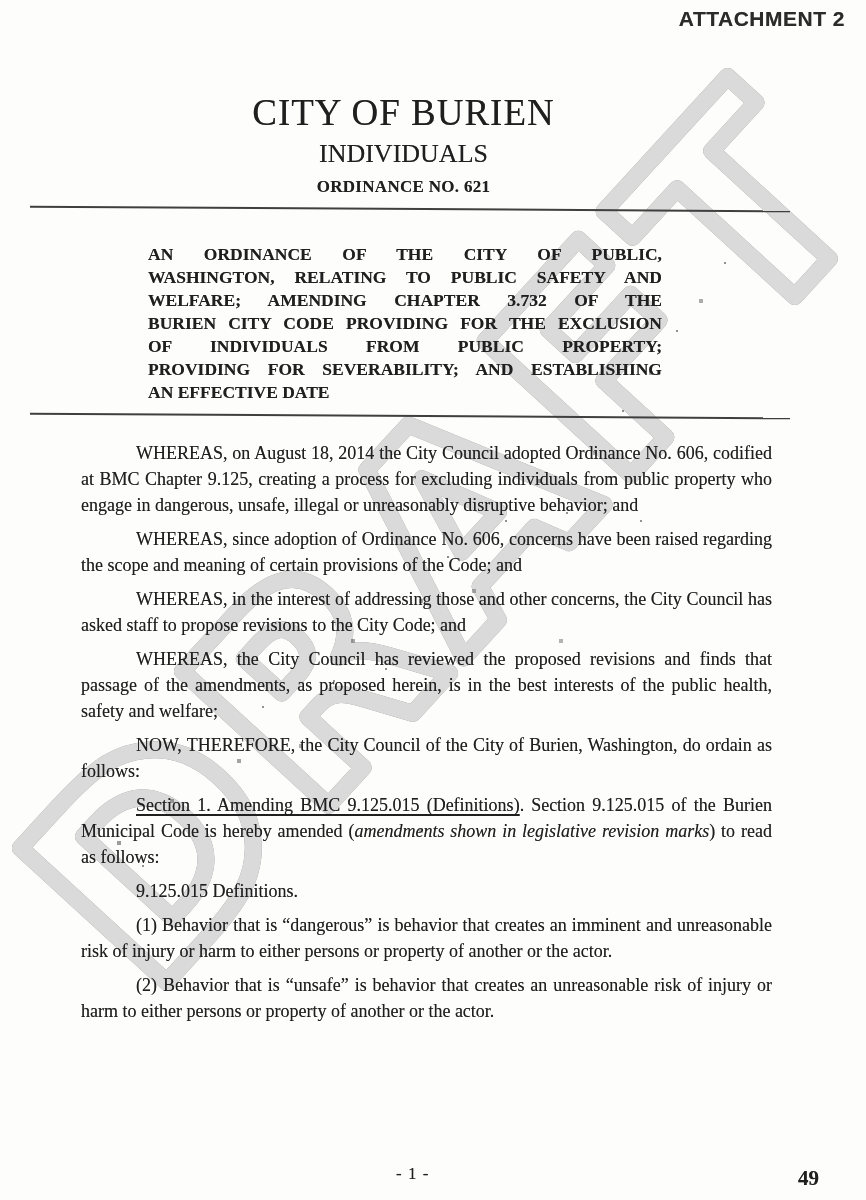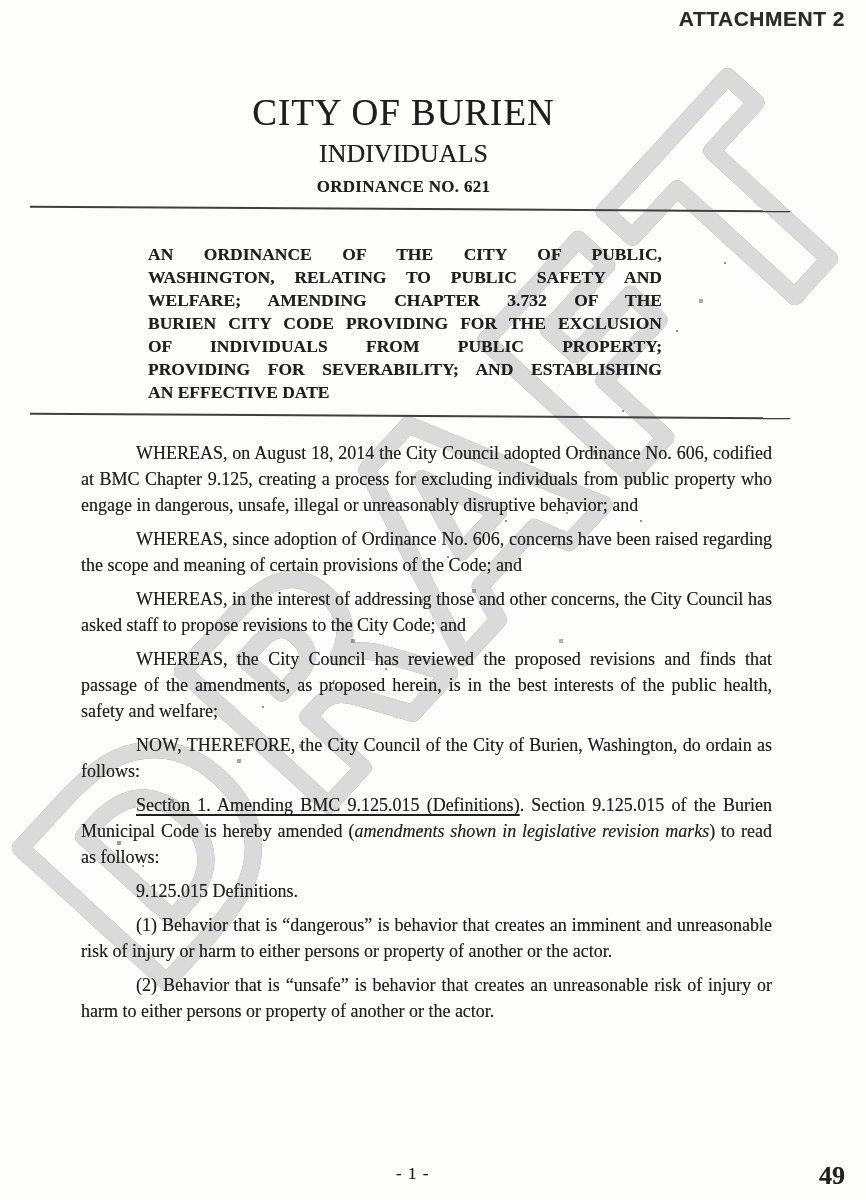--- a/index.html
+++ b/index.html
@@ -63,21 +63,21 @@
   }
 
   
   .attachment {
     position:absolute; top:7px; right:21px; z-index:2;
     font-family:"Liberation Sans", sans-serif;
     font-weight:bold; font-size:21px; letter-spacing:.5px; color:#2b2b2b;
   }
   .footer-path { position:absolute; left:55px; bottom:6px; font-size:15.5px; z-index:2; }
   .footer-page { position:absolute; left:396px; bottom:16px; font-size:17px; letter-spacing:1px; z-index:2; }
-  .footer-num  { position:absolute; right:21px; bottom:9px; font-size:26px; font-weight:bold; z-index:2; }
+  .footer-num  { position:absolute; right:47px; bottom:9px; font-size:21px; font-weight:bold; z-index:2; }
 
   
   .content { position:absolute; left:35px; top:0; width:737px; z-index:1; }
 
   .title-block { text-align:center; margin-top:92px; }
   .doc-title    { font-size:37px; line-height:1.15; letter-spacing:1px; }
   .doc-subtitle { font-size:26px; line-height:1.15; margin-top:4px; }
   .doc-ord      { font-size:17px; font-weight:bold; margin-top:9px; letter-spacing:.3px; }
 
   .rule {

